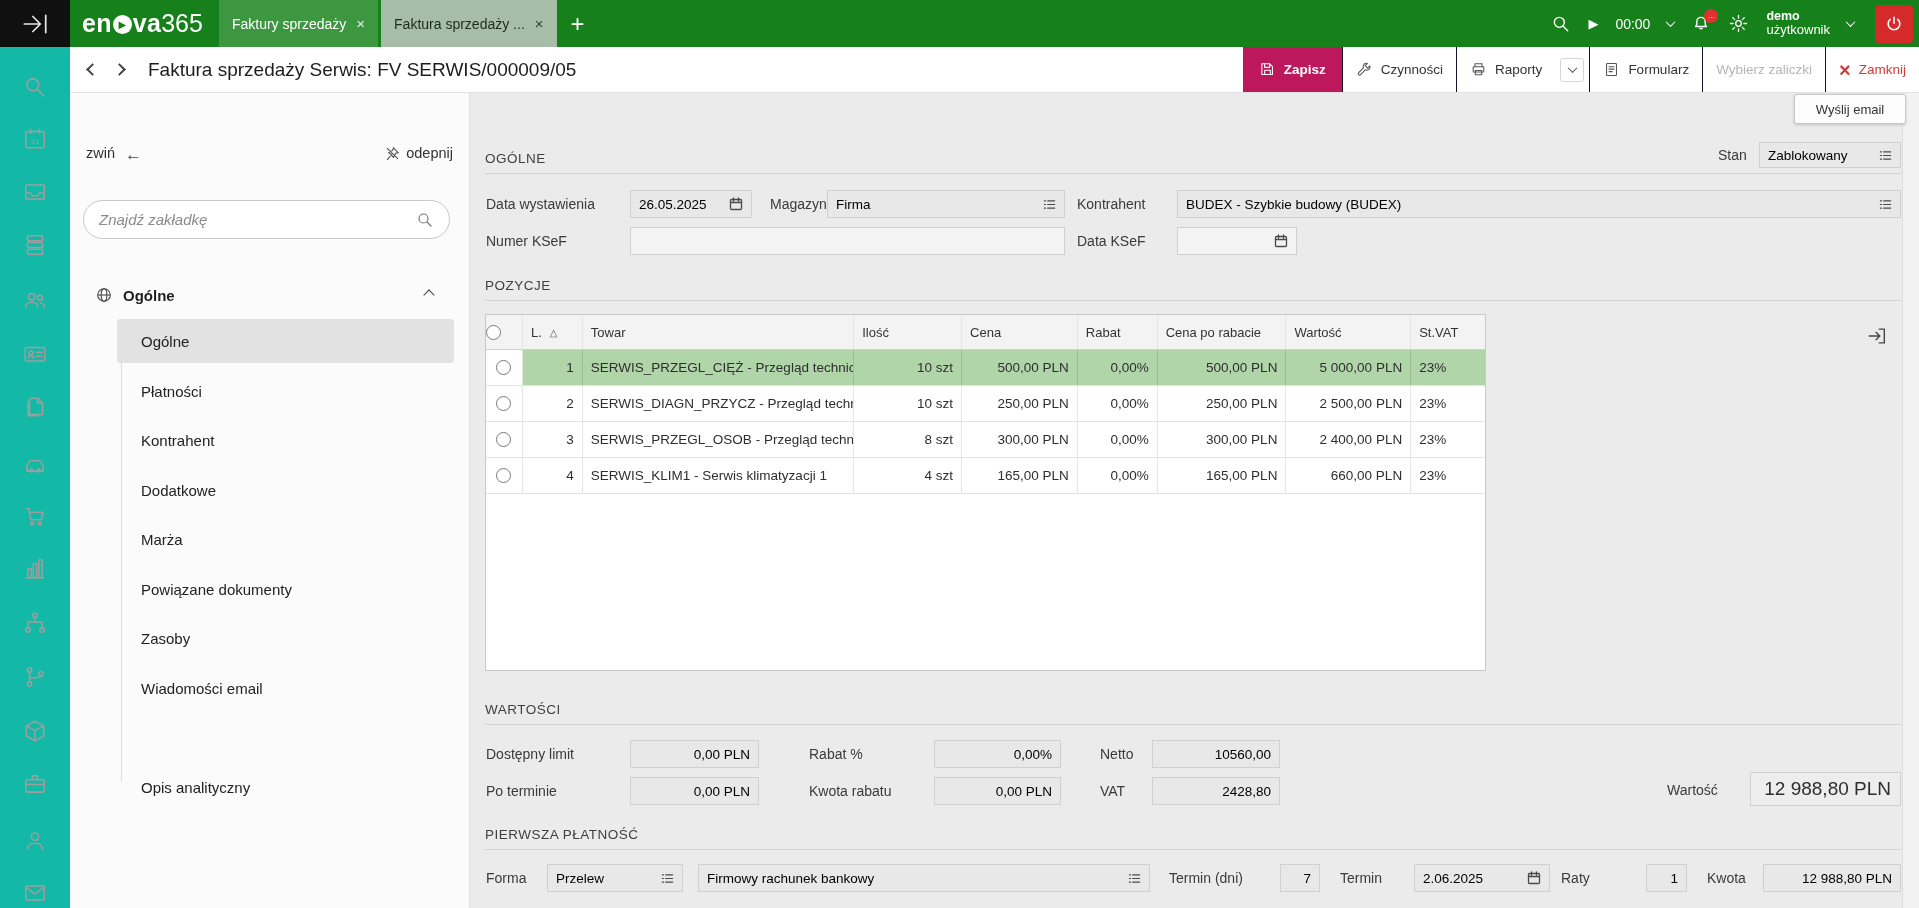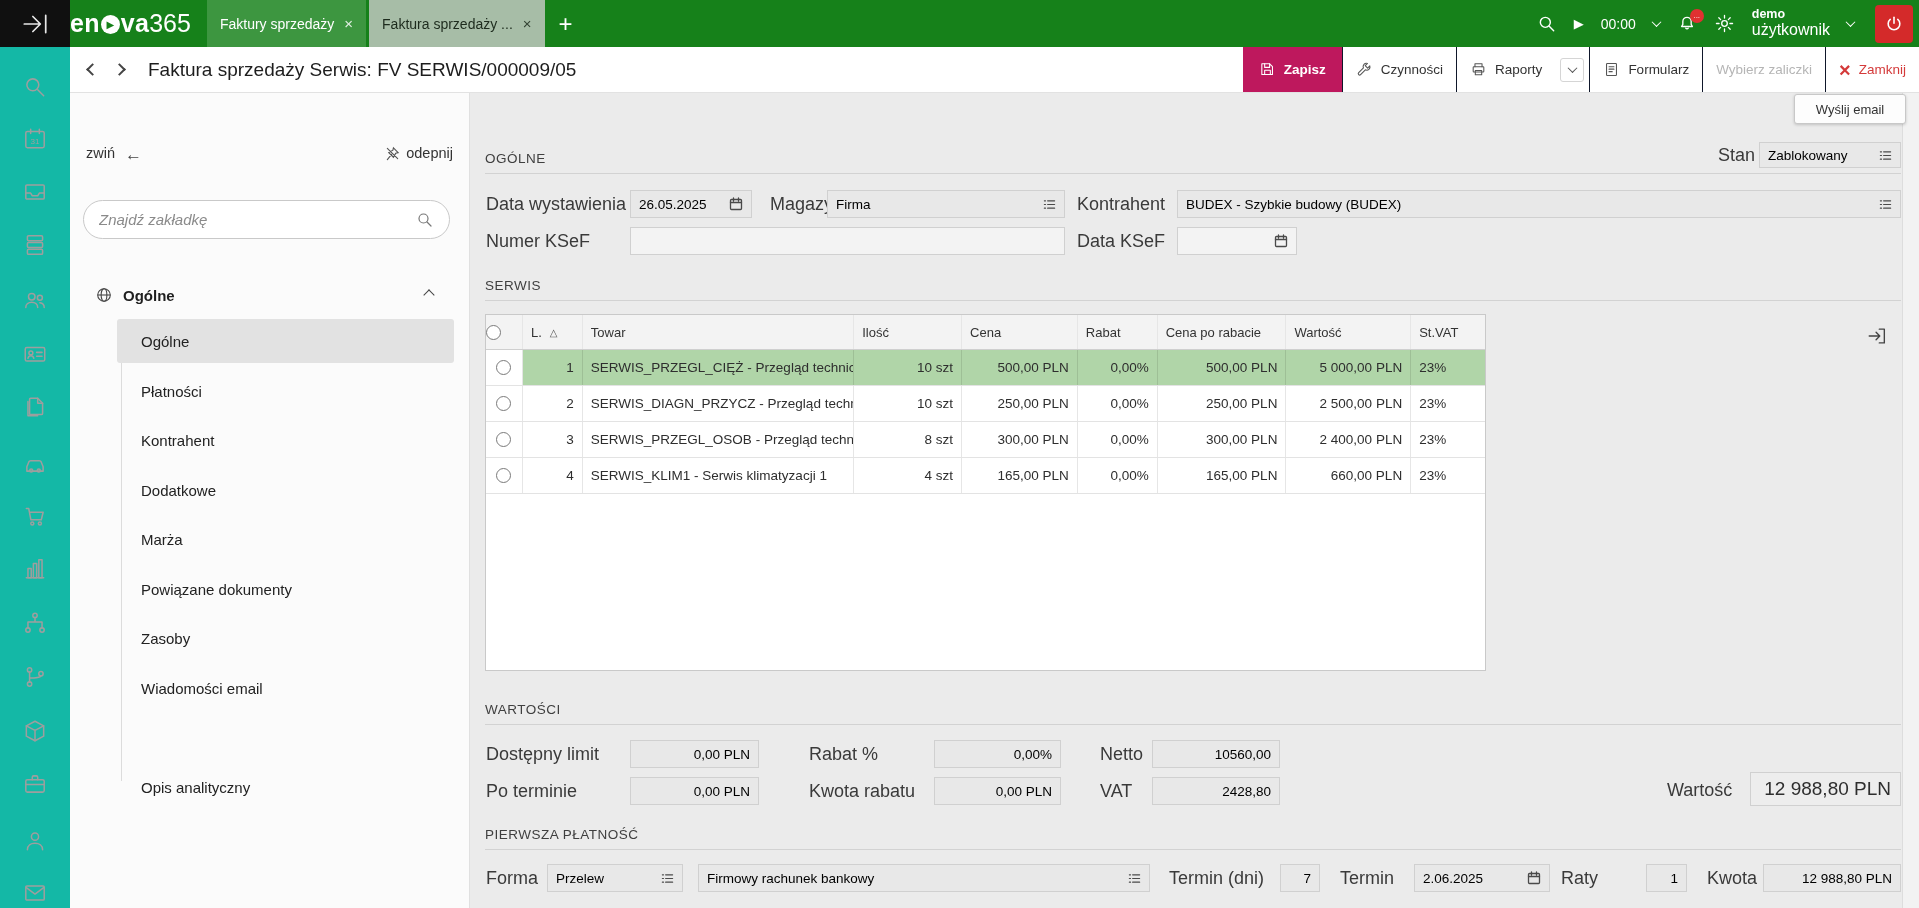--- a/index.html
+++ b/index.html
@@ -8,21 +8,21 @@
 
   
   .rail{position:absolute;left:0;top:0;width:70px;height:908px;background:#14b8a6;z-index:7}
   .rail-top{position:absolute;left:0;top:0;width:70px;height:47px;background:#101010;display:flex;align-items:center;justify-content:center}
   .ric{position:absolute;left:22px;width:26px;height:26px}
   .ric svg{width:26px;height:26px;stroke:#9e9e9e;fill:none;stroke-width:1.4;stroke-linecap:round;stroke-linejoin:round}
   .rail-top svg{width:30px;height:30px;stroke:#e8e8e8;fill:none;stroke-width:1.6;stroke-linecap:round;stroke-linejoin:round}
 
   
   .topbar{position:absolute;left:70px;top:0;right:0;height:47px;background:#16811a;display:flex;align-items:center;color:#fff;z-index:6}
-  .logo{display:flex;align-items:center;white-space:nowrap}
+  .logo{display:flex;align-items:center;margin-left:12px;white-space:nowrap}
   .logo .t{font-size:25px;font-weight:bold;letter-spacing:.3px}
   .logo .n{font-size:25px;font-weight:400}
   .logo-o{width:19px;height:19px;background:#fff;border-radius:50%;display:inline-flex;align-items:center;justify-content:center;margin:2px 1px 0 1px}
   .logo-o span{color:#16811a;font-size:10px;line-height:1}
   .tabs{display:flex;align-items:stretch;height:47px;margin-left:16px}
   .tab{display:flex;align-items:center;gap:10px;padding:0 13px;font-size:14px;white-space:nowrap;cursor:default}
   .tab .x{font-size:15px;opacity:.85}
   .tab-inactive{background:rgba(255,255,255,.17);color:#fff;margin-right:3px}
   .tab-active{background:#a7bda7;color:#1d2b1d}
   .plus{margin-left:14px;font-size:24px;color:#fff;line-height:1;background:none;border:none;cursor:pointer}
@@ -31,21 +31,21 @@
   .clock{font-size:14px}
   .chev{display:inline-block;width:7px;height:7px;border-right:1.6px solid currentColor;border-bottom:1.6px solid currentColor}
   .chev.down{transform:rotate(45deg) translate(-1px,-1px)}
   .chev.up{transform:rotate(-135deg)}
   .chev.left{transform:rotate(135deg)}
   .chev.right{transform:rotate(-45deg)}
   .bell-wrap{position:relative}
   .badge{position:absolute;top:-5px;right:-7px;min-width:14px;height:14px;background:#e03131;border-radius:8px;color:#fff;font-size:8px;display:flex;align-items:center;justify-content:center;padding:0 2px;line-height:1}
   .user{display:flex;flex-direction:column;line-height:1.15;text-align:left}
   .user .nm{font-size:12.5px;font-weight:bold}
-  .user .rl{font-size:16px}
+  .user .rl{font-size:13px}
   .power{width:38px;height:38px;background:#d42a2a;border-radius:4px;border:none;display:flex;align-items:center;justify-content:center;cursor:pointer;margin-left:4px}
 
   
   .toolbar{position:absolute;left:70px;top:47px;right:0;height:46px;background:#fff;border-bottom:1px solid #e2e2e2;display:flex;align-items:center;z-index:5}
   .navbtn{background:none;border:none;margin-left:18px;cursor:pointer;color:#444;display:flex;align-items:center}
   .navbtn .chev{width:9px;height:9px;border-width:2px}
   .tb-title{margin-left:24px;font-size:19px;color:#1d1d1d;white-space:nowrap}
   .tb-actions{margin-left:auto;display:flex;align-items:center;height:100%}
   .tbtn{display:flex;align-items:center;gap:8px;padding:16px 13px;height:100%;font-size:13.5px;color:#333;background:none;border:none;border-left:1px solid #0f172a;cursor:pointer;white-space:nowrap}
   .tbtn svg{stroke:#555;fill:none;stroke-width:1.5;stroke-linecap:round;stroke-linejoin:round}
@@ -72,21 +72,21 @@
   .tree-group .gl{font-size:15px;font-weight:bold;color:#1f1f1f}
   .tree-group .chev{margin-left:auto;color:#444;width:8px;height:8px}
   .tree-line{position:absolute;left:51px;top:232px;width:1px;height:456px;background:#dcdcdc}
   .tree-item{position:absolute;left:47px;width:337px;height:44px;display:flex;align-items:center;padding-left:24px;font-size:15px;color:#222;border-radius:3px;cursor:pointer;z-index:1}
   .tree-item.selected{background:#e2e2e2}
 
   
   .main{position:absolute;left:470px;top:93px;right:0;bottom:0;background:#ebebeb;z-index:1}
   .scrollstrip{position:absolute;right:0;top:0;width:17px;bottom:0;background:#f2f2f2;border-left:1px solid #dddddd}
   .sec-h{position:absolute;left:15px;width:1416px;height:30px;border-bottom:1px solid #d2d2d2;font-size:13.5px;color:#3f3f3f;letter-spacing:.5px;display:flex;align-items:center}
-  .lbl{position:absolute;font-size:18px;color:#3a3a3a;display:flex;align-items:center;height:28px;white-space:nowrap}
+  .lbl{position:absolute;font-size:14px;color:#3a3a3a;display:flex;align-items:center;height:28px;white-space:nowrap}
   .fld{position:absolute;height:28px;background:#e8e8e8;border:1px solid #d0d0d0;color:#000000;font-size:13.5px;display:flex;align-items:center;padding:0 8px;white-space:nowrap;overflow:hidden}
   .fld.right{justify-content:flex-end}
   .fld.empty{background:#f3f3f3}
   .fld .ico{margin-left:auto;display:flex;flex:none;padding-left:6px}
   .fld svg{stroke:#4a4a4a;fill:none;stroke-width:1.3;stroke-linecap:round}
   .fld.h26{height:26px}
   .big-fld{position:absolute;height:34px;background:#ededed;border:1px solid #d0d0d0;color:#2e2e2e;font-size:19px;display:flex;align-items:center;justify-content:flex-end;padding:0 9px;white-space:nowrap}
 
   
   .table{position:absolute;left:15px;top:221px;width:1001px;height:357px;background:#fff;border:1px solid #c9c9c9;overflow:hidden}
@@ -397,21 +397,21 @@
       <span></span>
       <span class="ico">
           <svg width="14" height="14" viewBox="0 0 14 14">
             <rect x="1.5" y="2.5" width="11" height="10" rx="1"></rect>
             <path d="M4.5 1v3M9.5 1v3M1.5 5.5h11"></path>
           </svg>
         </span>
     </div>
 
     <div class="sec-h" style="top:178px">
-        <span>SERWIS</span>
+        <span>POZYCJE</span>
       </div>
     <div class="table">
       <div class="trow thead">
         <div class="tc c-radio">
             <span class="radio"></span>
           </div>
         <div class="tc c-lp" style="justify-content:flex-start">
             <span>L.</span>
             <span class="sortmark">△</span>
           </div>

